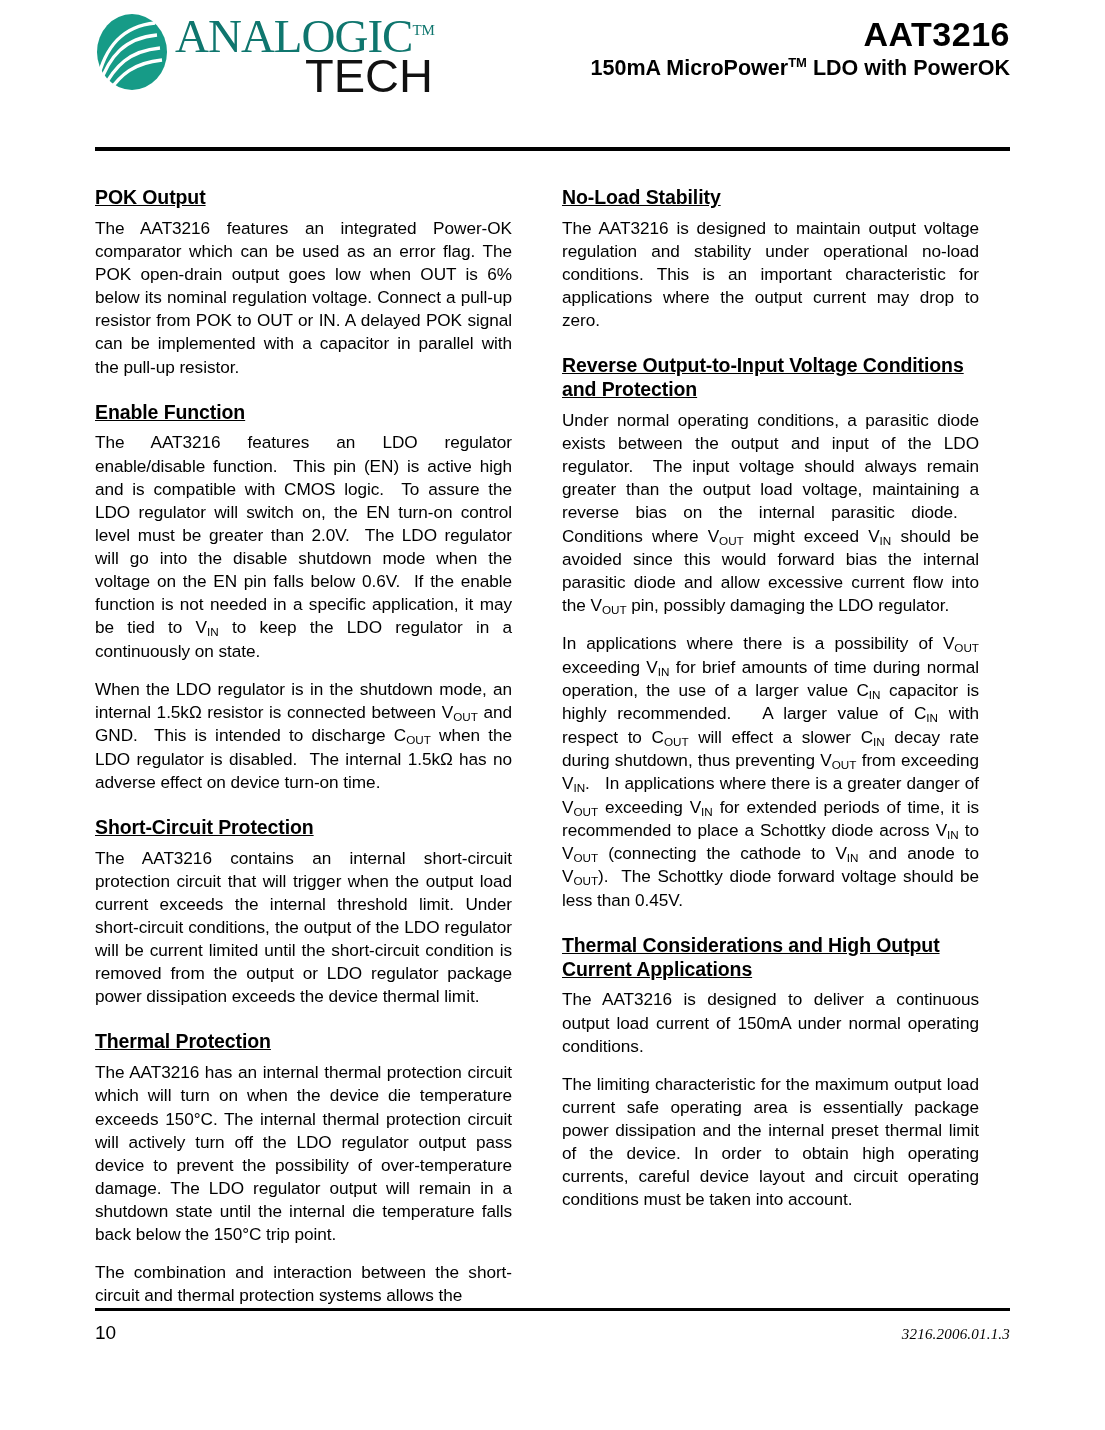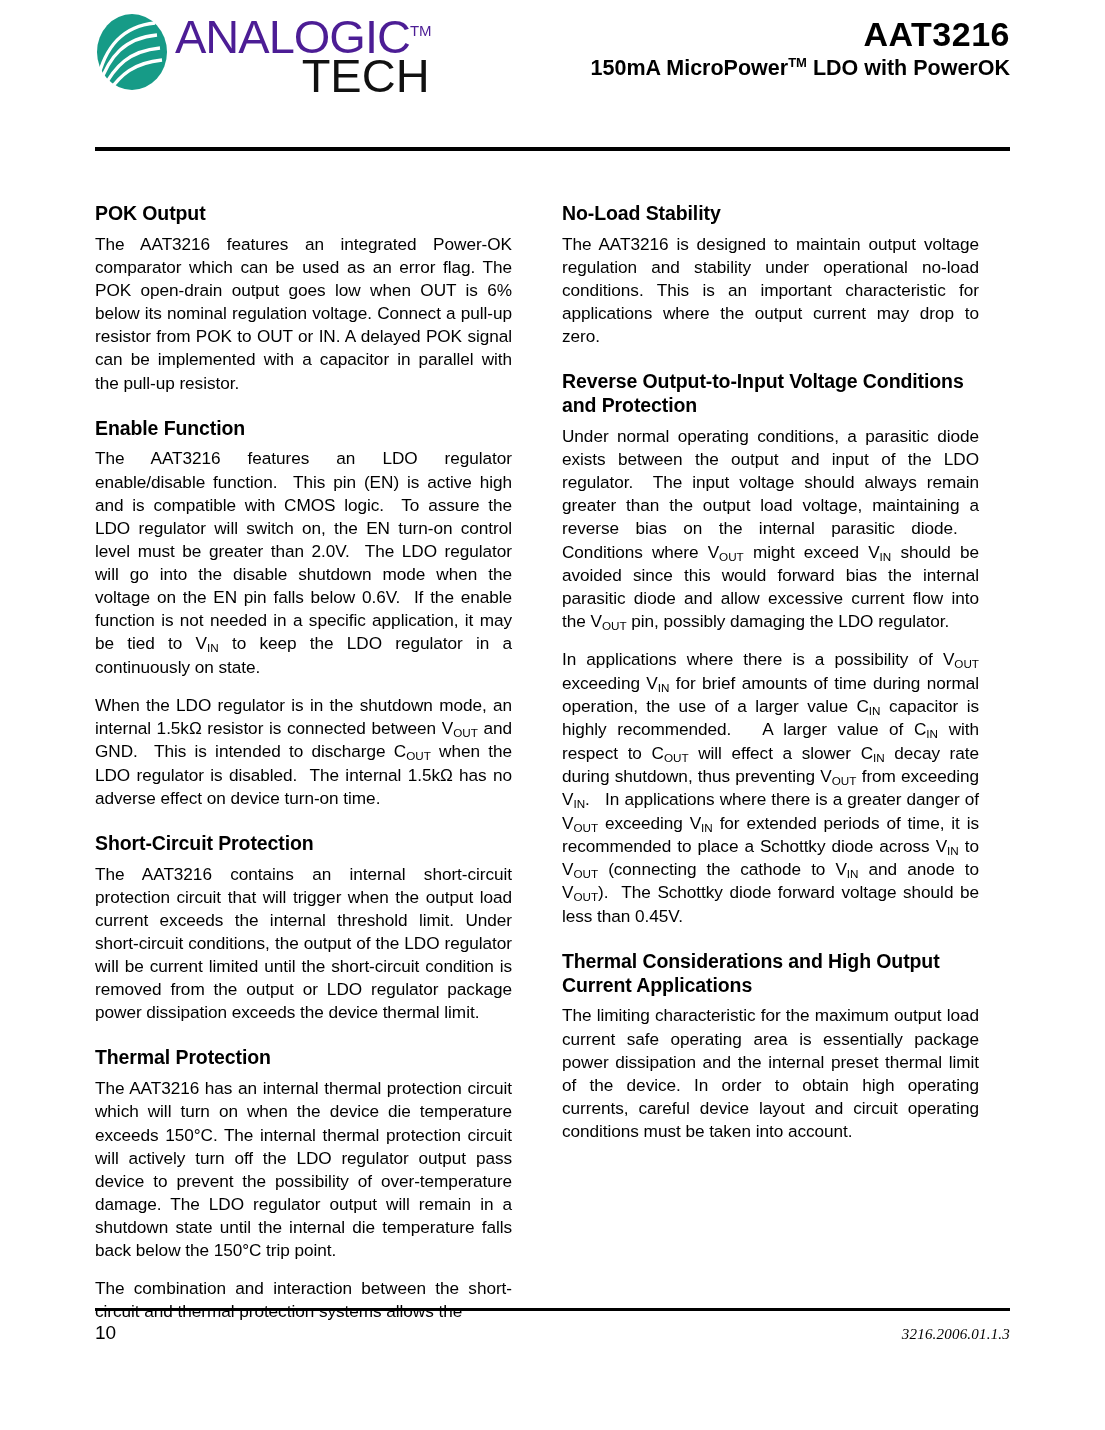--- a/index.html
+++ b/index.html
@@ -42,26 +42,26 @@
     height: 80px;
     position: relative;
     flex: 0 0 auto;
   }
   .logo-words {
     position: relative;
     margin-left: 6px;
     padding-top: 2px;
   }
   .logo-analogic {
-    font-family: Liberation Sans, sans-serif;
+    font-family: Liberation Serif, serif;
     font-size: 47px;
     letter-spacing: -1px;
     line-height: 0.96;
     font-weight: 400;
-    color: #4c1d95;
+    color: #0f766e;
     white-space: nowrap;
   }
   .logo-tm {
     font-size: 15px;
     vertical-align: super;
     letter-spacing: 0;
   }
   .logo-tech {
     font-family: Liberation Sans, sans-serif;
     font-size: 47px;
@@ -112,23 +112,24 @@
     width: 915px;
     display: flex;
     gap: 50px;
   }
   .col {
     width: 417px;
   }
   h2.sec {
     font-size: 19.5px;
     font-weight: bold;
-    margin: 16px 0 7px 0;
+    margin: 0 0 7px 0;
     line-height: 1.22;
     letter-spacing: -0.1px;
+    text-decoration: underline;
   }
   .col .blk + .blk { margin-top: 22px; }
   p.body {
     font-size: 17.2px;
     line-height: 1.345;
     margin: 0;
     text-align: justify;
     text-justify: inter-word;
     letter-spacing: -0.05px;
   }
@@ -237,20 +238,21 @@
       </div>
 
       <div class="blk">
         <h2 class="sec">Reverse Output-to-Input Voltage Conditions and Protection</h2>
         <p class="body">Under normal operating conditions, a parasitic diode exists between the output and input of the LDO regulator.&nbsp; The input voltage should always remain greater than the output load voltage, maintaining a reverse bias on the internal parasitic diode.&nbsp;&nbsp; Conditions where <span class="nbsp-tight">V<sub>OUT</sub></span> might exceed <span class="nbsp-tight">V<sub>IN</sub></span> should be avoided since this would forward bias the internal parasitic diode and allow excessive current flow into the <span class="nbsp-tight">V<sub>OUT</sub></span> pin, possibly damaging the LDO regulator.</p>
         <p class="body">In applications where there is a possibility of <span class="nbsp-tight">V<sub>OUT</sub></span> exceeding <span class="nbsp-tight">V<sub>IN</sub></span> for brief amounts of time during normal operation, the use of a larger value <span class="nbsp-tight">C<sub>IN</sub></span> capacitor is highly recommended.&nbsp;&nbsp; A larger value of <span class="nbsp-tight">C<sub>IN</sub></span> with respect to <span class="nbsp-tight">C<sub>OUT</sub></span> will effect a slower <span class="nbsp-tight">C<sub>IN</sub></span> decay rate during shutdown, thus preventing <span class="nbsp-tight">V<sub>OUT</sub></span> from exceeding <span class="nbsp-tight">V<sub>IN</sub></span>.&nbsp;&nbsp; In applications where there is a greater danger of <span class="nbsp-tight">V<sub>OUT</sub></span> exceeding <span class="nbsp-tight">V<sub>IN</sub></span> for extended periods of time, it is recommended to place a Schottky diode across <span class="nbsp-tight">V<sub>IN</sub></span> to <span class="nbsp-tight">V<sub>OUT</sub></span> (connecting the cathode to <span class="nbsp-tight">V<sub>IN</sub></span> and anode to <span class="nbsp-tight">V<sub>OUT</sub></span>).&nbsp; The Schottky diode forward voltage should be less than 0.45V.</p>
       </div>
 
       <div class="blk">
         <h2 class="sec">Thermal Considerations and High Output Current Applications</h2>
+        <p class="body">The AAT3216 is designed to deliver a continuous output load current of 150mA under normal operating conditions.</p>
         <p class="body">The limiting characteristic for the maximum output load current safe operating area is essentially package power dissipation and the internal preset thermal limit of the device.  In order to obtain high operating currents, careful device layout and circuit operating conditions must be taken into account.</p>
       </div>
 
     </div>
   </div>
 
   <div class="rule-bottom"></div>
   <div class="footer">
     <div class="page-num">10</div>
     <div class="doc-code">3216.2006.01.1.3</div>

